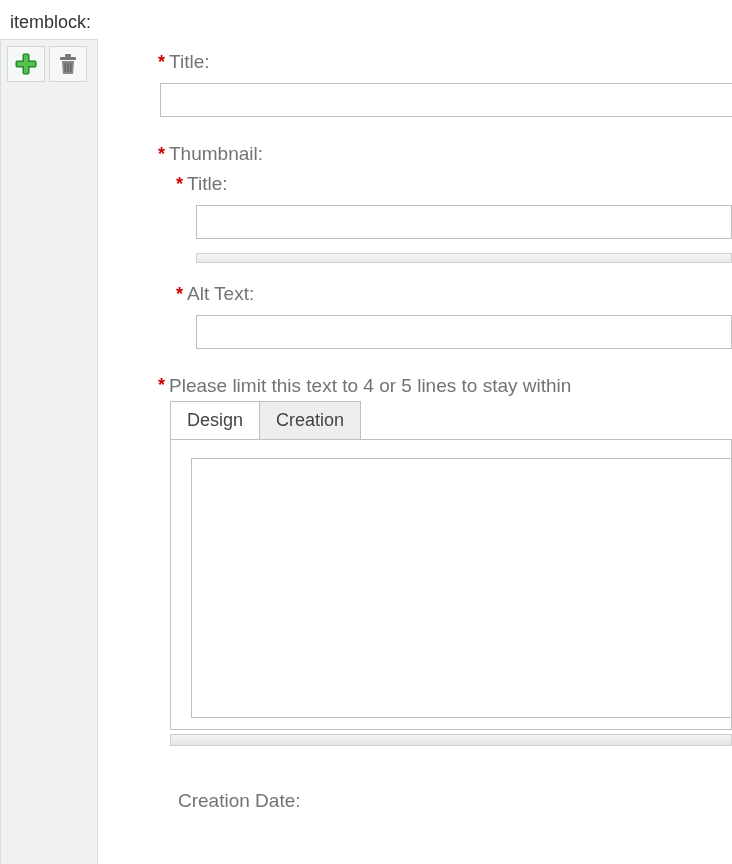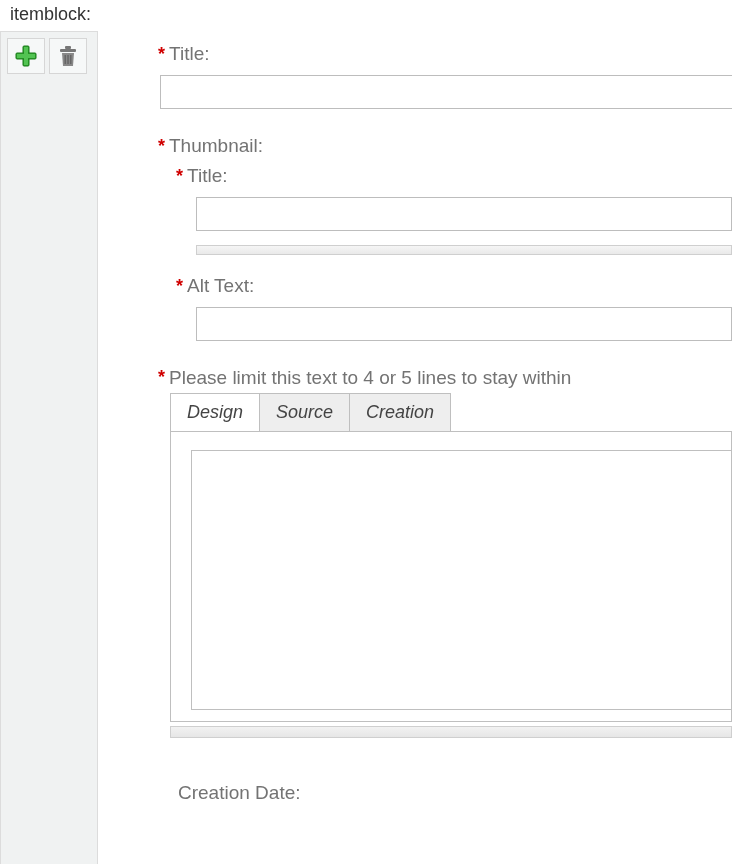--- a/index.html
+++ b/index.html
@@ -5,21 +5,21 @@
     * { box-sizing: border-box; margin: 0; padding: 0; }
     body {
       font-family: "Helvetica Neue", Helvetica, Arial, sans-serif;
       font-size: 18px;
       color: #222;
       background: #fff;
       width: 732px;
       overflow: hidden;
     }
     .header-label {
-      padding: 4px 8px 6px 10px;
+      padding: 12px 8px 6px 10px;
       font-size: 18px;
       color: #333;
     }
     .page {
       display: flex;
       align-items: stretch;
     }
     .left-col {
       width: 98px;
       flex-shrink: 0;
@@ -91,21 +91,20 @@
       margin-left: 60px;
     }
     .editor-help {
       display: flex;
       margin-bottom: 4px;
     }
     .tabs {
       display: flex;
       border-bottom: 1px solid #bfbfbf;
       margin-left: 12px;
-      font-style: italic;
     }
     .tab {
       padding: 8px 16px;
       border: 1px solid #bfbfbf;
       border-bottom: none;
       background: #eeeeee;
       color: #444;
       font-size: 18px;
       margin-right: -1px;
       cursor: pointer;
@@ -208,21 +207,20 @@
       </div>
     </div>
 
     <div class="editor-wrap">
       <div class="editor-help">
         <span class="req">*</span>
         <span class="lbl">Please limit this text to 4 or 5 lines to stay within</span>
       </div>
       <div class="tabs">
         <div class="tab active">Design</div>
-        <div class="tab">Source</div>
         <div class="tab">Creation</div>
       </div>
       <div class="editor-area-wrap">
         <textarea class="editor-area" value="" style=""></textarea>
       </div>
       <div class="editor-bottom-bar"></div>
     </div>
 
     <div class="date-block">
       <span class="lbl">Creation Date:</span>

